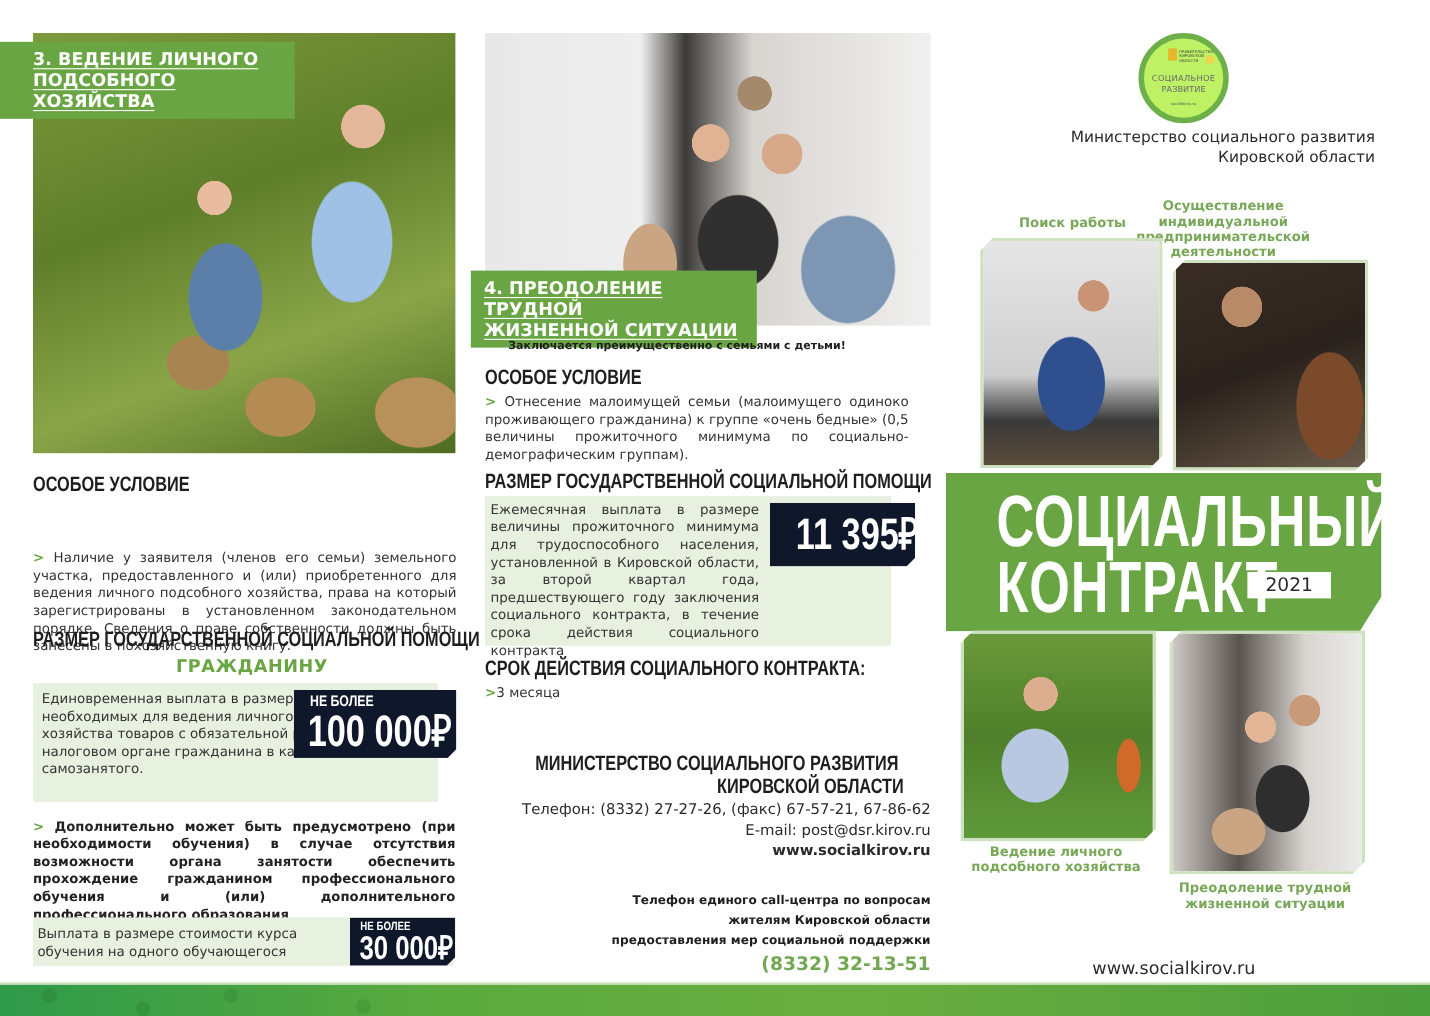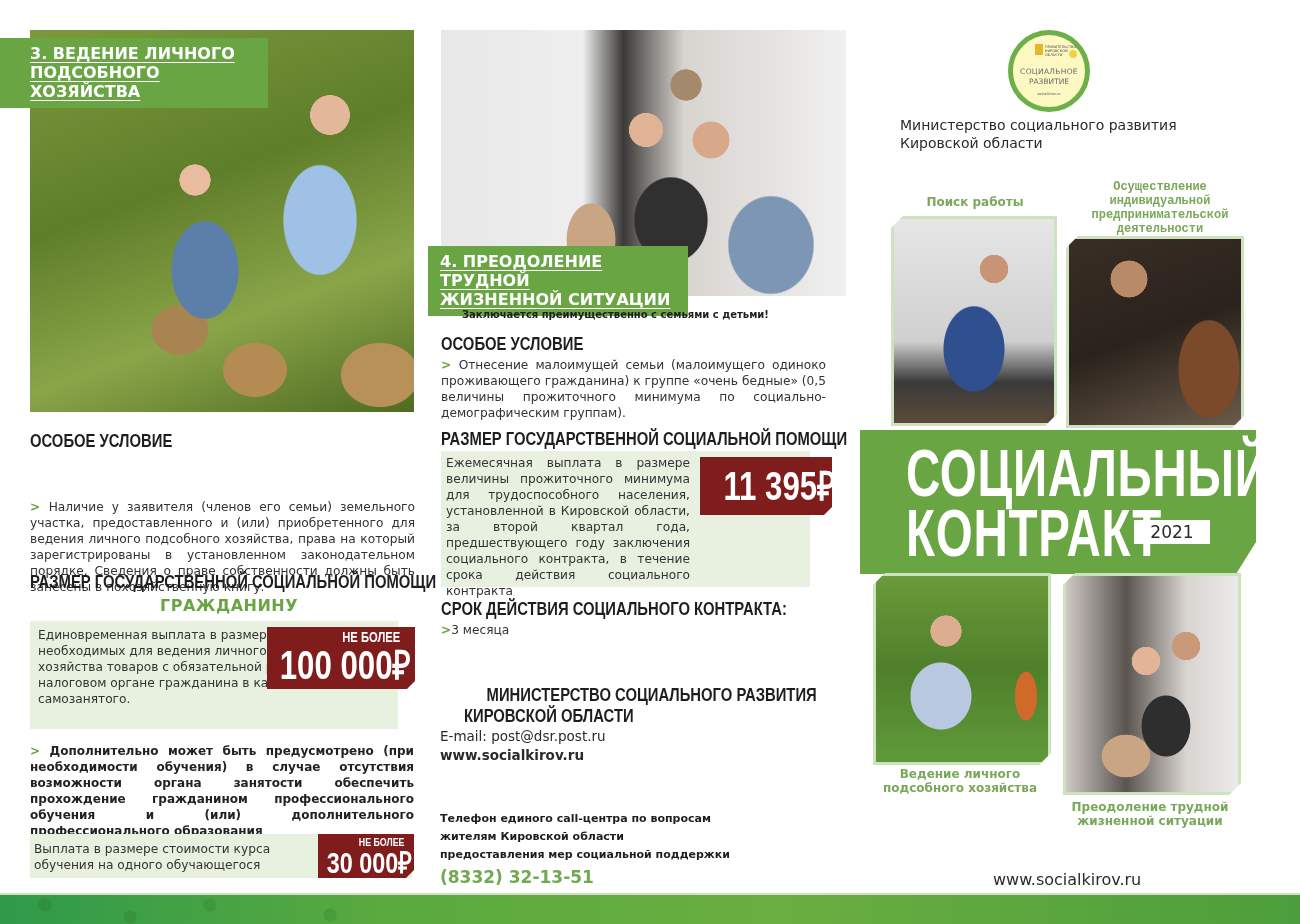--- a/index.html
+++ b/index.html
@@ -63,37 +63,37 @@
   .tag span { display: block; text-decoration: underline; text-underline-offset: 3px; text-decoration-thickness: 1px; }
 
   
   .h-cond { position: absolute; font-family: "Liberation Sans", sans-serif; font-weight: bold; font-size: 16px;
     color: #1e1e1e; transform: scaleX(0.78); transform-origin: left top; white-space: nowrap; letter-spacing: 0; }
 
   .para { position: absolute; font-family: "DejaVu Sans", sans-serif; font-size: 12.2px; line-height: 16px; color: #333; text-align: justify; }
   .arrow { color: #6aa544; font-weight: bold; }
 
   .box { position: absolute; background: #e8f0df; }
-  .badge { position: absolute; background: #7f1d1d; color: #fff; text-align: right;
+  .badge { position: absolute; background: #0f172a; color: #fff; text-align: left;
     clip-path: polygon(0 0, 100% 0, 100% calc(100% - 8px), calc(100% - 8px) 100%, 0 100%); }
   .badge .small { font-family: "Liberation Sans", sans-serif; font-weight: bold; display: block; transform: scaleX(0.8); }
   .badge .big { font-family: "Liberation Sans", sans-serif; font-weight: bold; display: block; transform: scaleX(0.78); white-space: nowrap; }
 
-  .center { text-align: left; }
+  .center { text-align: right; }
   .caption { position: absolute; font-family: "DejaVu Sans", sans-serif; font-weight: bold; font-size: 12px; line-height: 14px; color: #7aa85a; text-align: center; }
 
   .title-band { position: absolute; left: 860px; top: 430px; width: 396px; height: 144px; background: #6aa544;
     clip-path: polygon(0 0, 100% 0, 100% calc(100% - 32px), calc(100% - 20px) 100%, 0 100%); }
   .title-line { position: absolute; color: #fff; font-family: "Liberation Sans", sans-serif; font-weight: bold;
     font-size: 66px; line-height: 66px; transform: scaleX(0.72); transform-origin: left top; white-space: nowrap; letter-spacing: 1px; }
   .year { position: absolute; left: 1134px; top: 520px; width: 76px; height: 24px; background: #fff; color: #2a2a2a;
     font-family: "DejaVu Sans", sans-serif; font-size: 17px; line-height: 24px; text-align: center; }
 
-  .logo { position: absolute; left: 1008px; top: 30px; width: 82px; height: 82px; border-radius: 50%;
-    border: 5px solid #6db04a; background: #fef9c3; text-align: center; }
+  .logo { position: absolute; left: 1035px; top: 30px; width: 82px; height: 82px; border-radius: 50%;
+    border: 5px solid #6db04a; background: #bef264; text-align: center; }
   .logo .emblem { position: absolute; left: 22px; top: 9px; width: 8px; height: 11px; background: #e8b62a; }
   .logo .emtext { position: absolute; left: 32px; top: 10px; font-size: 3.5px; line-height: 4px; color: #444; text-align: left; width: 24px; }
   .logo .sun { position: absolute; left: 56px; top: 15px; width: 8px; height: 8px; border-radius: 50%; background: #f0d34a; }
   .logo .t1 { position: absolute; left: 0; right: 0; top: 32px; font-size: 7.5px; color: #6a6a6a; letter-spacing: 0.3px; }
   .logo .t2 { position: absolute; left: 0; right: 0; top: 42px; font-size: 7.5px; color: #6a6a6a; }
   .logo .t3 { position: absolute; left: 0; right: 0; top: 57px; font-size: 3.5px; color: #555; }
 
   .footer-band { position: absolute; left: 0; top: 893px; width: 1300px; height: 31px;
     background:
       radial-gradient(circle 7px at 45px 10px, rgba(40,120,40,0.35) 90%, transparent 100%),
@@ -164,21 +164,22 @@
   <span class="arrow">&gt;</span><span>3 месяца</span>
 </div>
 
 <div class="abs center" style="left:440px; top:684px; width:406px;">
   <div class="h-cond" style="position:relative; display:inline-block; font-size:19px; transform-origin:center top;">МИНИСТЕРСТВО СОЦИАЛЬНОГО РАЗВИТИЯ</div>
 </div>
 <div class="abs center" style="left:440px; top:705px; width:406px;">
   <div class="h-cond" style="position:relative; display:inline-block; font-size:19px; transform-origin:center top;">КИРОВСКОЙ ОБЛАСТИ</div>
 </div>
 <div class="abs center" style="left:440px; top:727px; width:406px; font-size:13.5px; line-height:18.5px; color:#2a2a2a;">
-  <div>E-mail: post@dsr.post.ru</div>
+  <div>Телефон: (8332) 27-27-26, (факс) 67-57-21, 67-86-62</div>
+  <div>E-mail: post@dsr.kirov.ru</div>
   <div style="font-weight:bold;">www.socialkirov.ru</div>
 </div>
 <div class="abs center" style="left:440px; top:810px; width:406px; font-size:11px; line-height:18px; font-weight:bold; color:#1e1e1e;">
   <div>Телефон единого call-центра по вопросам</div>
   <div>жителям Кировской области</div>
   <div>предоставления мер социальной поддержки</div>
 </div>
 <div class="abs center green" style="left:440px; top:867px; width:406px; font-size:17px; font-weight:bold; color:#72a850;">(8332) 32-13-51</div>
 
 <div class="logo">
@@ -188,21 +189,21 @@
   <div class="t1">СОЦИАЛЬНОЕ</div>
   <div class="t2">РАЗВИТИЕ</div>
   <div class="t3">socialkirov.ru</div>
 </div>
 <div class="abs center" style="left:900px; top:116px; width:350px; font-size:14px; line-height:18px; color:#2a2a2a;">
   <div>Министерство социального развития</div>
   <div>Кировской области</div>
 </div>
 
 <div class="caption" style="left:900px; top:195px; width:150px;">Поиск работы</div>
-<div class="caption" style="left:1080px; top:180px; width:160px;font-family:Liberation Mono, monospace;">Осуществление индивидуальной предпринимательской деятельности</div>
+<div class="caption" style="left:1032px; top:180px; width:160px;">Осуществление индивидуальной предпринимательской деятельности</div>
 
 <div class="frame photo-mechanic"></div>
 <div class="frame photo-craftsman"></div>
 
 <div class="title-band"></div>
 <div class="title-line" style="left:906px; top:440px;">СОЦИАЛЬНЫЙ</div>
 <div class="title-line" style="left:906px; top:500px;">КОНТРАКТ</div>
 <div class="year">2021</div>
 
 <div class="frame photo-garden"></div>

